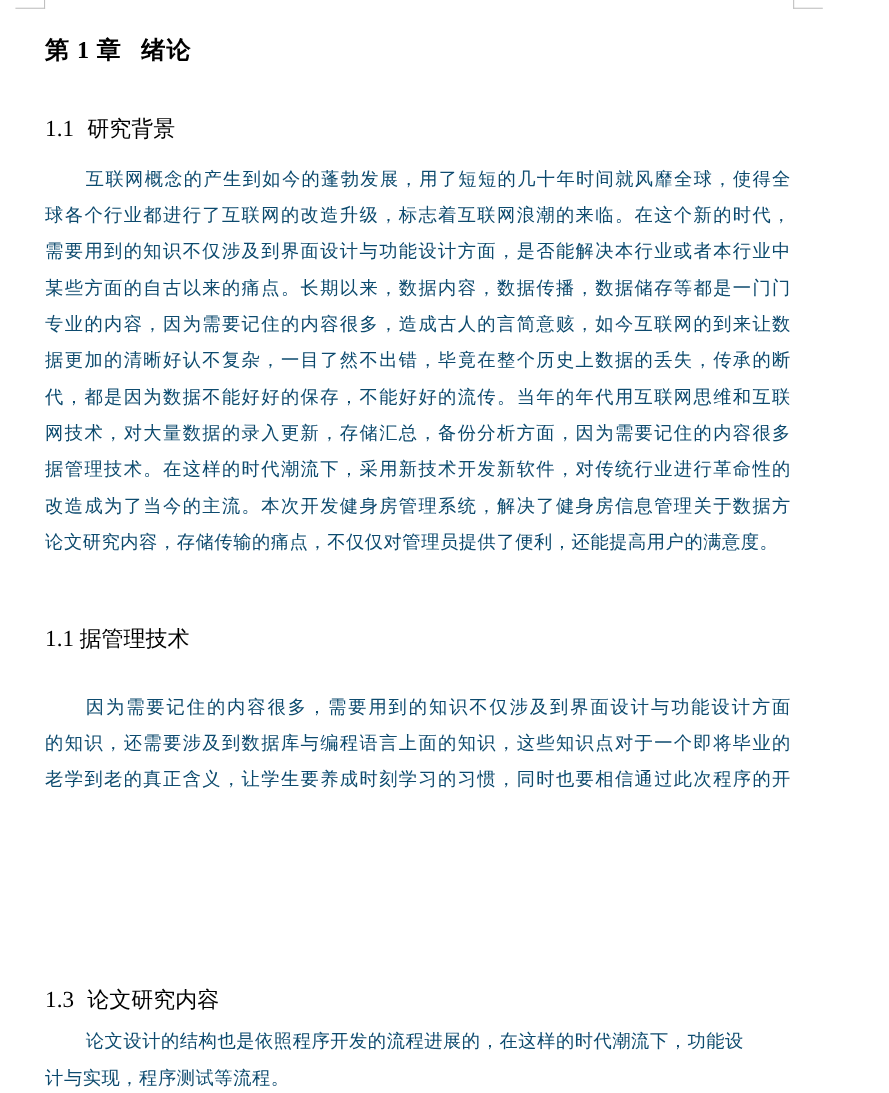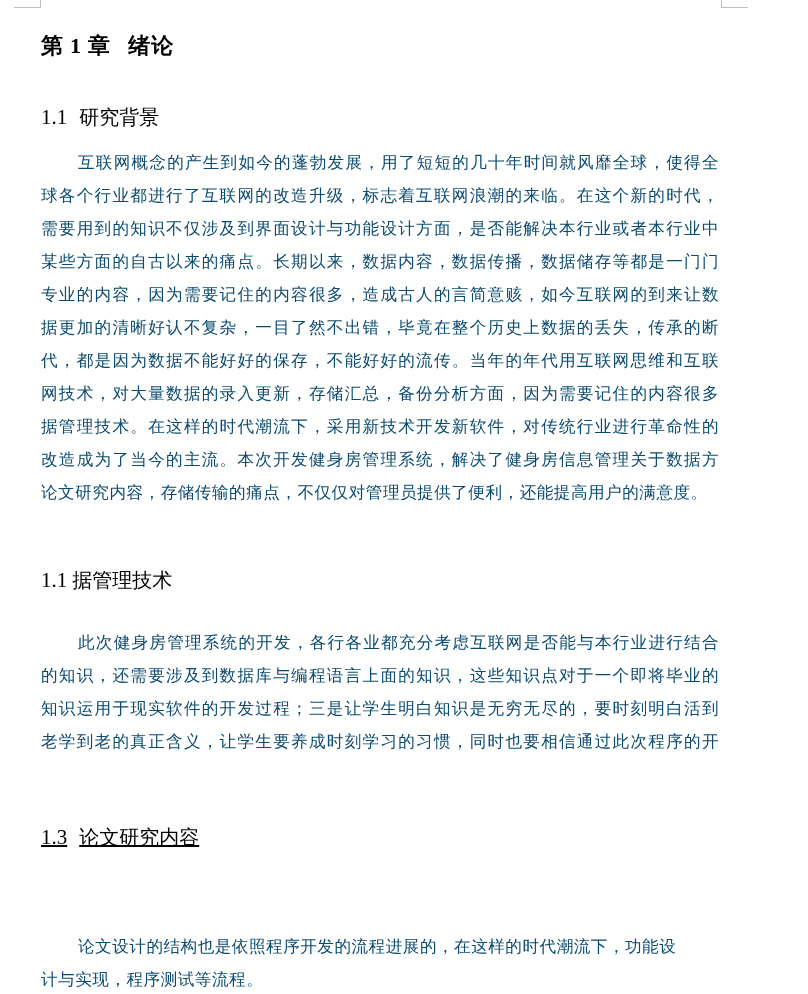--- a/index.html
+++ b/index.html
@@ -124,27 +124,26 @@
     <span class="line">据管理技术。在这样的时代潮流下，采用新技术开发新软件，对传统行业进行革命性的</span>
     <span class="line">改造成为了当今的主流。本次开发健身房管理系统，解决了健身房信息管理关于数据方</span>
     <span class="line last">论文研究内容，存储传输的痛点，不仅仅对管理员提供了便利，还能提高用户的满意度。</span>
   </div>
 
   <h2 class="section-heading" style="top:565px;">
     <span class="num">1.1</span><span style="display:inline-block;width:5px;"></span><span>据管理技术</span>
   </h2>
 
   <div class="para" style="top:626px;">
-    <span class="line first">此次健身房管理系统的开发，各行各业都充分考虑互联网是否能与本行业进行结合</span>
+    <span class="line first">因为需要记住的内容很多，需要用到的知识不仅涉及到界面设计与功能设计方面</span>
     <span class="line">的知识，还需要涉及到数据库与编程语言上面的知识，这些知识点对于一个即将毕业的</span>
-    <span class="line">知识运用于现实软件的开发过程；三是让学生明白知识是无穷无尽的，要时刻明白活到</span>
     <span class="line">老学到老的真正含义，让学生要养成时刻学习的习惯，同时也要相信通过此次程序的开</span>
   </div>
 
-  <h2 class="section-heading" style="top:822px;text-decoration:underline;">
+  <h2 class="section-heading" style="top:893px;">
     <span class="num">1.3</span><span style="display:inline-block;width:12px;"></span><span>论文研究内容</span>
   </h2>
 
   <div class="para" style="top:930px;">
     <span class="line first last">论文设计的结构也是依照程序开发的流程进展的，在这样的时代潮流下，功能设</span>
     <span class="line last">计与实现，程序测试等流程。</span>
   </div>
 
 </div>
 

